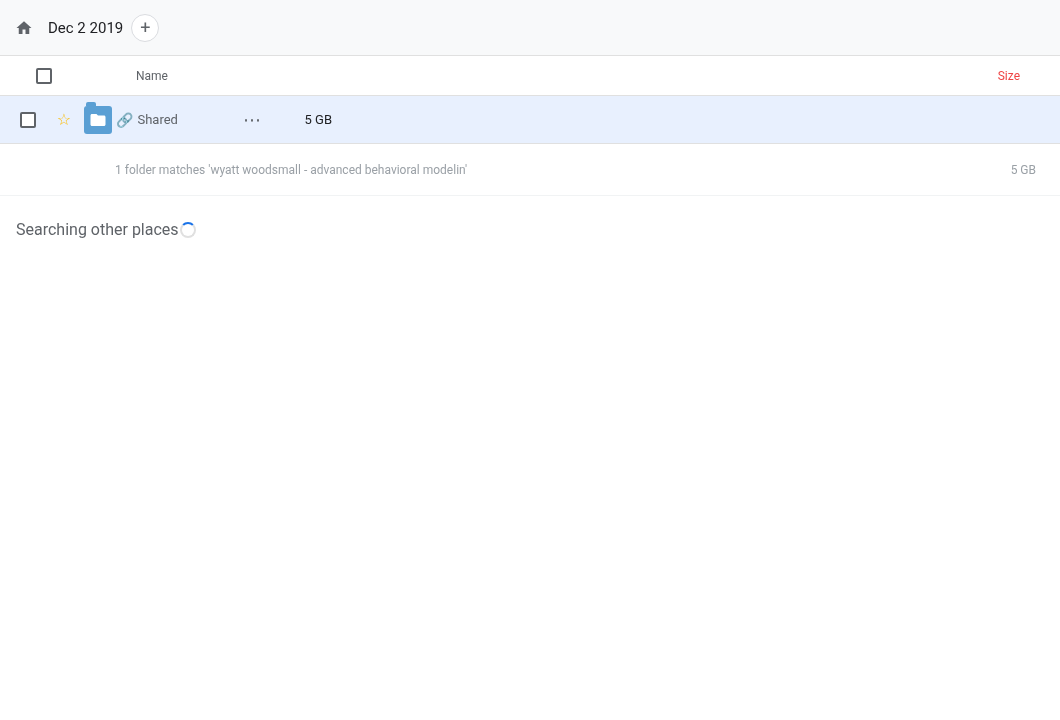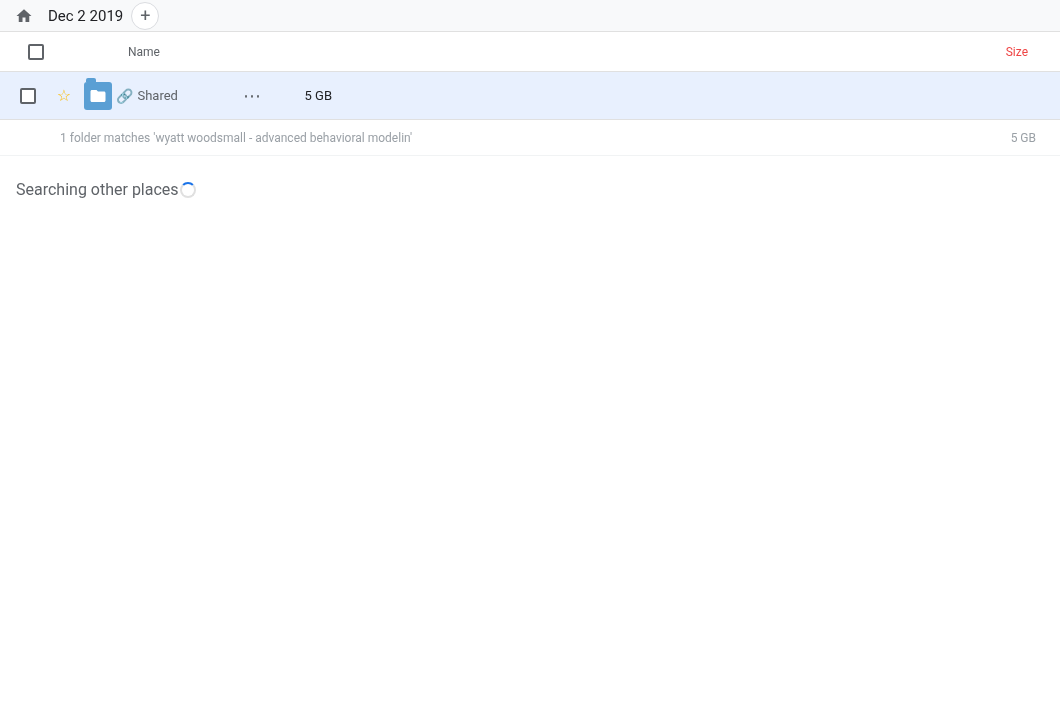--- a/index.html
+++ b/index.html
@@ -15,21 +15,21 @@
       font-size: 14px;
       width: 1060px;
       height: 720px;
       overflow: hidden;
     }
 
     
     .top-bar {
       display: flex;
       align-items: center;
-      height: 32px;
+      height: 56px;
       padding: 12px 8px;
       border-bottom: 1px solid #e0e0e0;
       background: #f8f9fa;
     }
 
     .home-btn {
       width: 32px;
       height: 32px;
       display: flex;
       align-items: center;
@@ -59,21 +59,21 @@
       background: white;
       font-size: 18px;
       line-height: 1;
     }
 
     
     .column-headers {
       display: flex;
       align-items: center;
       height: 40px;
-      padding: 0 16px;
+      padding: 0 24px;
       border-bottom: 1px solid #e0e0e0;
       color: #5f6368;
       font-size: 12px;
     }
 
     .col-checkbox {
       width: 40px;
       display: flex;
       align-items: center;
       justify-content: center;
@@ -217,22 +217,22 @@
       text-align: right;
       padding-right: 16px;
       font-size: 13px;
       color: #202124;
     }
 
     
     .match-row {
       display: flex;
       align-items: center;
-      height: 36px;
-      padding: 0 8px 0 60px;
+      height: 52px;
+      padding: 0 8px 0 115px;
       color: #9aa0a6;
       font-size: 12px;
       border-bottom: 1px solid #f1f3f4;
     }
 
     .match-size {
       margin-left: auto;
       padding-right: 16px;
       color: #9aa0a6;
       font-size: 12px;

